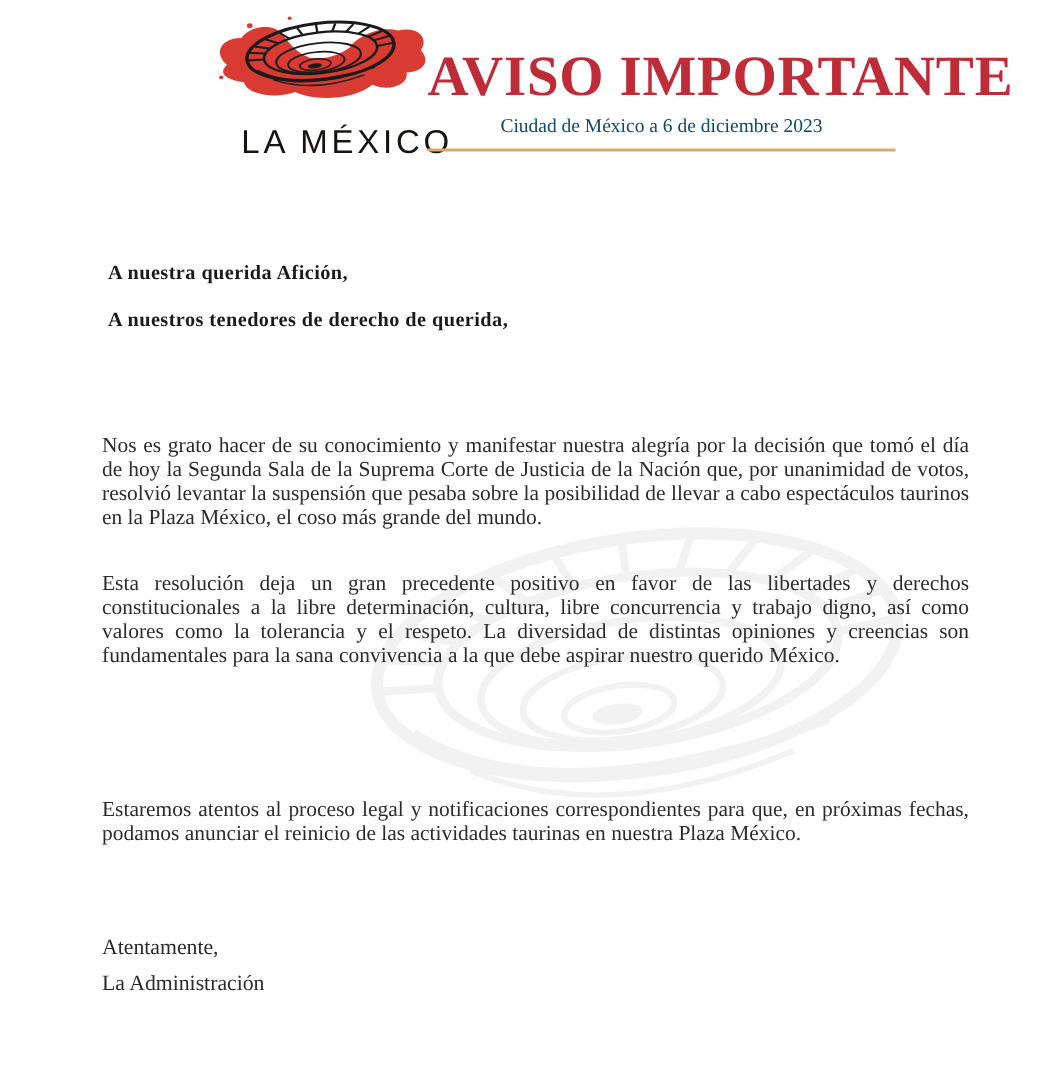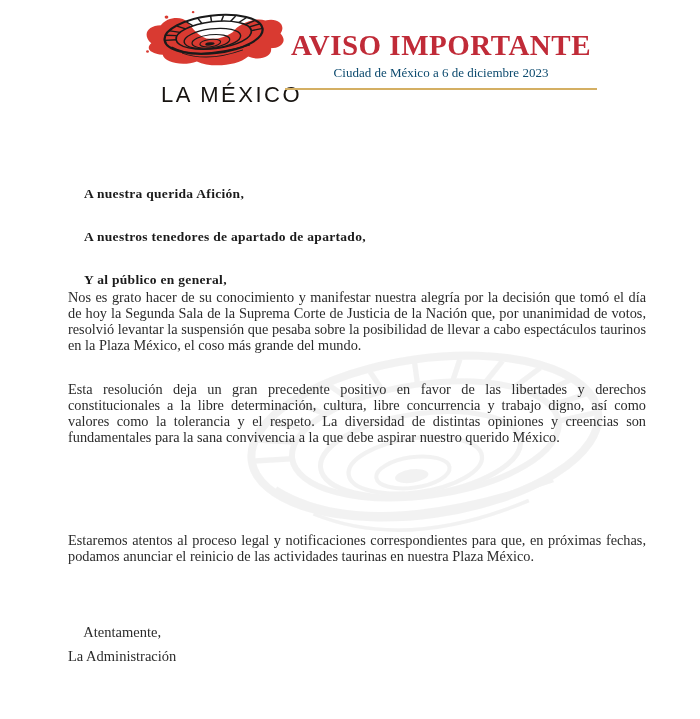--- a/index.html
+++ b/index.html
@@ -34,21 +34,21 @@
     white-space: nowrap;
   }
   .header-right {
     position: absolute;
     left: 285px;
     top: 29px;
     width: 312px;
     text-align: center;
   }
   .title {
-    font-size: 29px;
+    font-size: 38px;
     font-weight: bold;
     letter-spacing: 0.5px;
     color: #C02B38;
     white-space: nowrap;
   }
   .dateline {
     margin-top: 3px;
     font-size: 13px;
     color: #0c4a6e;
     white-space: nowrap;
@@ -72,21 +72,21 @@
   
   .salutation {
     position: absolute;
     left: 68px;
     top: 164px;
     font-weight: bold;
     font-size: 13.5px;
     letter-spacing: 0.3px;
     color: #1b1b1b;
   }
-  .salutation p { margin: 16px; line-height: 27px; }
+  .salutation p { margin: 4px; line-height: 27px; }
 
   .para {
     position: absolute;
     left: 68px;
     width: 578px;
     margin: 0;
     text-align: justify;
     font-size: 14.3px;
     line-height: 16px;
     color: #2b2b2b;
@@ -96,21 +96,21 @@
   .p3 { top: 475px; }
   .p4 { top: 532px; }
 
   .closing {
     position: absolute;
     left: 68px;
     top: 620px;
     font-size: 14.5px;
     color: #2b2b2b;
   }
-  .closing p { margin: 0; line-height: 24px; text-align: center; }
+  .closing p { margin: 0; line-height: 24px; }
 
   .svg-defs { position: absolute; width: 0; height: 0; }
 </style>
 </head>
 <body>
 
 <div class="page">
 
   <svg class="svg-defs" aria-hidden="true">
     <defs>
@@ -164,22 +164,21 @@
   </div>
 
   <div class="header-right">
     <div class="title">AVISO IMPORTANTE</div>
     <div class="dateline">Ciudad de México a 6 de diciembre 2023</div>
     <div class="divider"></div>
   </div>
 
   <div class="salutation">
     <p>A nuestra querida Afición,</p>
-    <p>A nuestros tenedores de apartado de apartado,</p>
-    <p>Y al público en general,</p>
+    <p>A nuestros tenedores de derecho de querida,</p>
   </div>
 
   <p class="para p1">Nos es grato hacer de su conocimiento y manifestar nuestra alegría por la decisión que tomó el día de hoy la Segunda Sala de la Suprema Corte de Justicia de la Nación que, por unanimidad de votos, resolvió levantar la suspensión que pesaba sobre la posibilidad de llevar a cabo espectáculos taurinos en la Plaza México, el coso más grande del mundo.</p>
   <p class="para p2">Esta resolución deja un gran precedente positivo en favor de las libertades y derechos constitucionales a la libre determinación, cultura, libre concurrencia y trabajo digno, así como valores como la tolerancia y el respeto. La diversidad de distintas opiniones y creencias son fundamentales para la sana convivencia a la que debe aspirar nuestro querido México.</p>
   <p class="para p4">Estaremos atentos al proceso legal y notificaciones correspondientes para que, en próximas fechas, podamos anunciar el reinicio de las actividades taurinas en nuestra Plaza México.</p>
 
   <div class="closing">
     <p>Atentamente,</p>
     <p>La Administración</p>
   </div>

